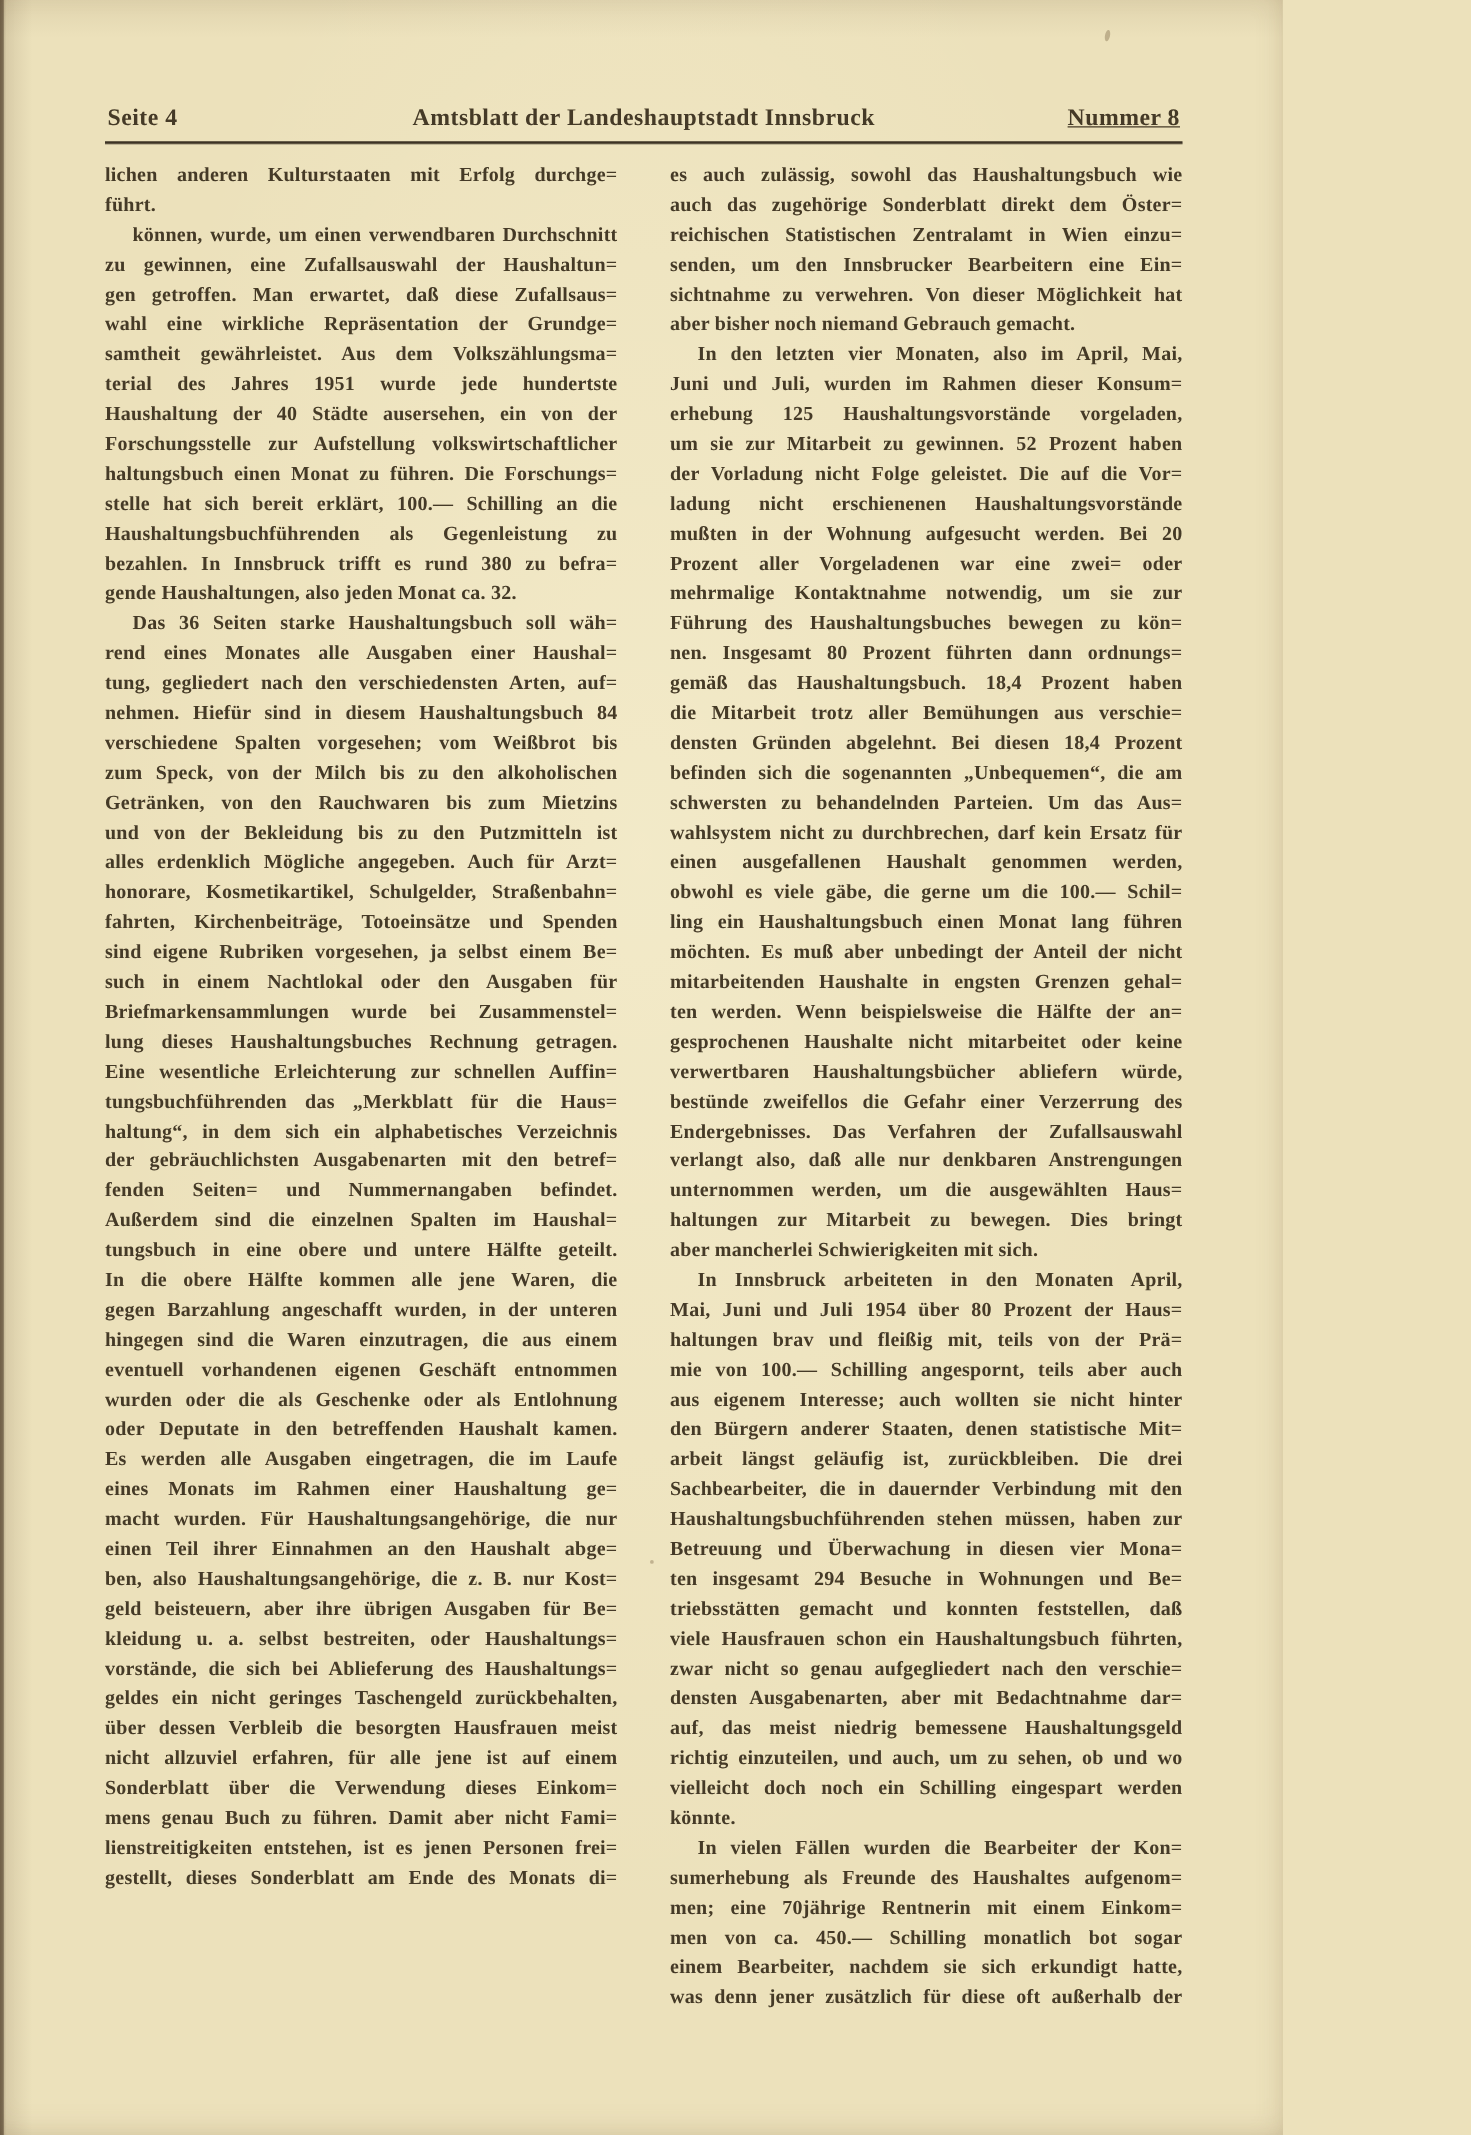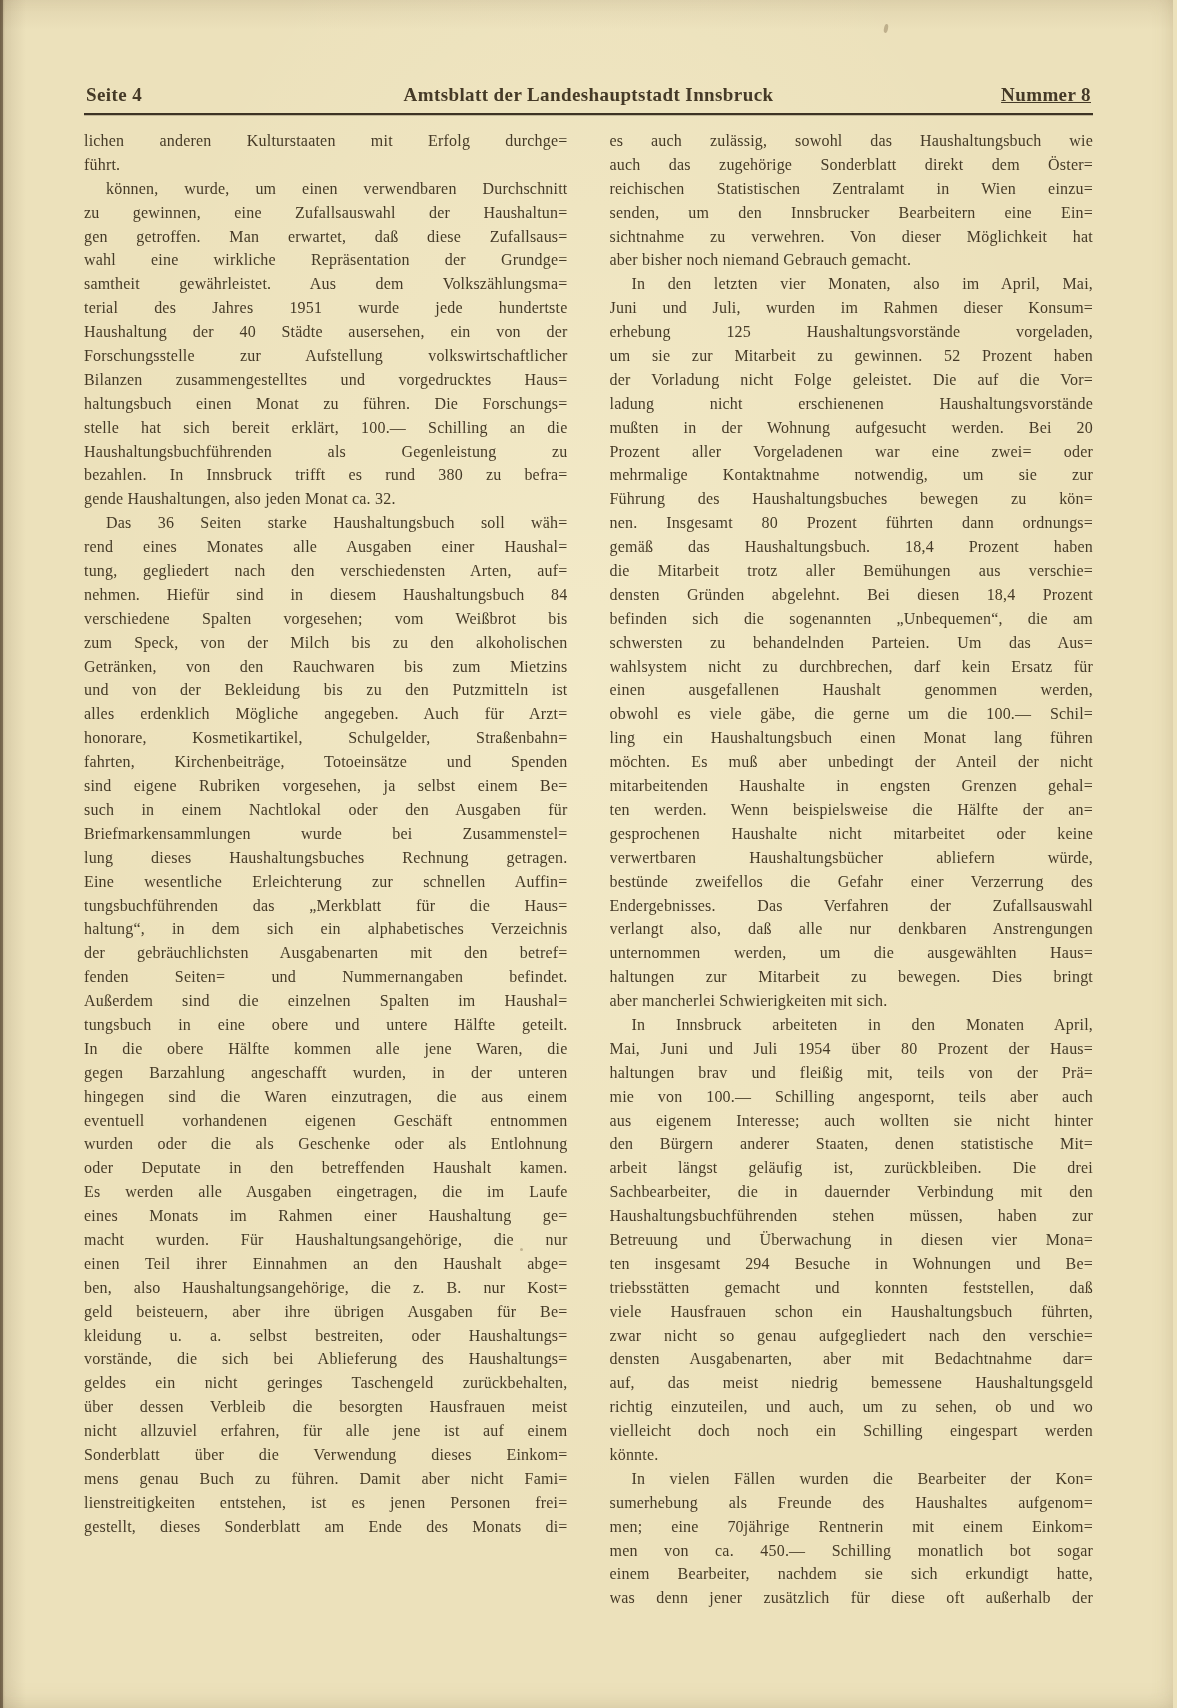--- a/index.html
+++ b/index.html
@@ -11,21 +11,21 @@
   html, body { margin: 0; padding: 0; }
   body {
     width: 1177px; height: 1708px;
     background: var(--paper);
     font-family: "Liberation Serif", "DejaVu Serif", serif;
     color: var(--ink);
     overflow: hidden;
   }
   .paper {
     position: relative;
-    width: 1173px; height: 1708px;
+    width: 1026px; height: 1708px;
     box-sizing: border-box;
     padding: 84px 80px 0 84px;
     background:
       radial-gradient(ellipse at 50% 40%, rgba(255,250,225,0.35) 0%, rgba(0,0,0,0) 60%),
       linear-gradient(90deg, rgba(84,62,40,0.45) 0px, rgba(84,62,40,0.12) 5px, rgba(0,0,0,0) 26px),
       linear-gradient(180deg, rgba(120,95,60,0.10) 0px, rgba(0,0,0,0) 30px),
       var(--paper);
     box-shadow: inset -10px 0 26px -16px rgba(120,95,60,0.30), inset 0 -14px 30px -20px rgba(120,95,60,0.28);
   }
   .page-header {
@@ -43,20 +43,21 @@
   .header-rule {
     height: 2px;
     background: var(--rule);
     margin-top: 7px;
     box-shadow: 0 1px 0 rgba(61,51,36,0.25);
   }
   .columns {
     display: flex;
     gap: 42px;
     margin-top: 14px;
+    font-weight: bold;
   }
   .col {
     flex: 1;
     font-size: 16px;
     line-height: 23.9px;
     letter-spacing: 0.2px;
   }
   .para { margin: 0; }
   .line {
     height: 23.9px;
@@ -105,21 +106,20 @@
         </div>
         <div class="para indent">
           <div class="line">können, wurde, um einen verwendbaren Durchschnitt</div>
           <div class="line">zu gewinnen, eine Zufallsauswahl der Haushaltun=</div>
           <div class="line">gen getroffen. Man erwartet, daß diese Zufallsaus=</div>
           <div class="line">wahl eine wirkliche Repräsentation der Grundge=</div>
           <div class="line">samtheit gewährleistet. Aus dem Volkszählungsma=</div>
           <div class="line">terial des Jahres 1951 wurde jede hundertste</div>
           <div class="line">Haushaltung der 40 Städte ausersehen, ein von der</div>
           <div class="line">Forschungsstelle zur Aufstellung volkswirtschaftlicher</div>
-          <div class="line">Bilanzen zusammengestelltes und vorgedrucktes Haus=</div>
           <div class="line">haltungsbuch einen Monat zu führen. Die Forschungs=</div>
           <div class="line">stelle hat sich bereit erklärt, 100.— Schilling an die</div>
           <div class="line">Haushaltungsbuchführenden als Gegenleistung zu</div>
           <div class="line">bezahlen. In Innsbruck trifft es rund 380 zu befra=</div>
           <div class="line final">gende Haushaltungen, also jeden Monat ca. 32.</div>
         </div>
         <div class="para indent">
           <div class="line">Das 36 Seiten starke Haushaltungsbuch soll wäh=</div>
           <div class="line">rend eines Monates alle Ausgaben einer Haushal=</div>
           <div class="line">tung, gegliedert nach den verschiedensten Arten, auf=</div>

